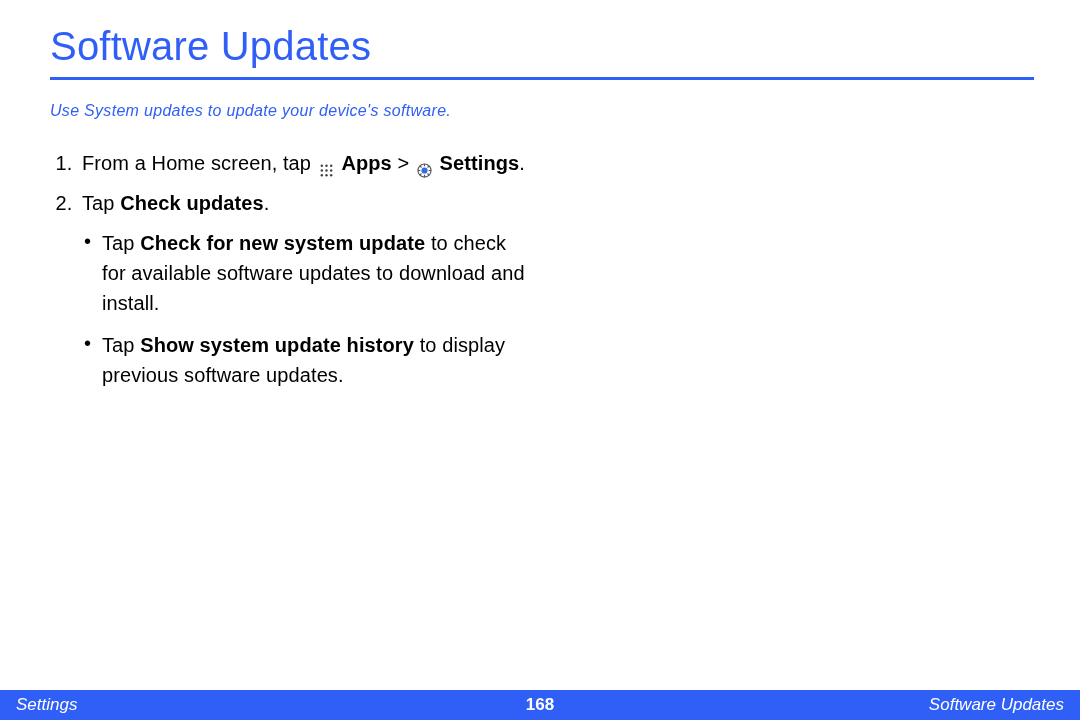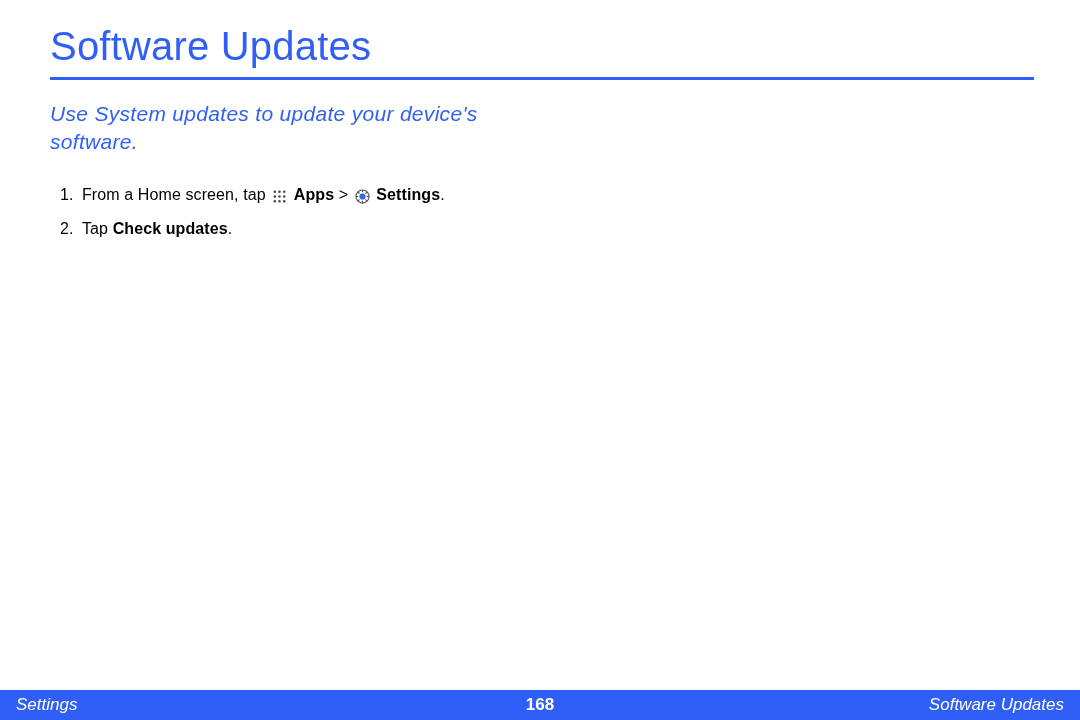--- a/index.html
+++ b/index.html
@@ -23,30 +23,30 @@
       font-size: 40px;
       font-weight: 400;
       letter-spacing: 0.2px;
       padding-bottom: 8px;
       border-bottom: 3px solid #2f5ff6;
       margin-bottom: 20px;
     }
     .subtitle {
       color: #2f5ff6;
       font-style: italic;
-      font-size: 21px;
+      font-size: 16px;
       font-weight: 400;
       line-height: 1.35;
       letter-spacing: 0.3px;
       max-width: 480px;
       margin-bottom: 26px;
     }
     .body-content {
       color: #000000;
-      font-size: 16px;
+      font-size: 20px;
       line-height: 1.5;
       max-width: 480px;
       letter-spacing: 0.1px;
     }
     ol {
       list-style-position: outside;
       padding-left: 28px;
     }
     ol > li {
       margin-bottom: 10px;
@@ -142,20 +142,26 @@
                 <line x1="11.18" y1="11.18" x2="12.95" y2="12.95"></line>
                 <line x1="12.95" y1="3.05" x2="11.18" y2="4.82"></line>
                 <line x1="4.82" y1="11.18" x2="3.05" y2="12.95"></line>
               </g>
             </svg></span>
         <b>Settings</b><span>.</span>
       </li>
       <li>
         <span>Tap </span><b>Check updates</b><span>.</span>
         <ul>
+          <li>
+            <span>Tap </span><b>Check for new system update</b><span> to check for available software updates to download and install.</span>
+          </li>
+          <li>
+            <span>Tap </span><b>Show system update history</b><span> to display previous software updates.</span>
+          </li>
         </ul>
       </li>
     </ol>
   </div>
 </div>
 
 <div class="footer">
   <span class="footer-left">Settings</span>
   <span class="footer-center">168</span>
   <span class="footer-right">Software Updates</span>

